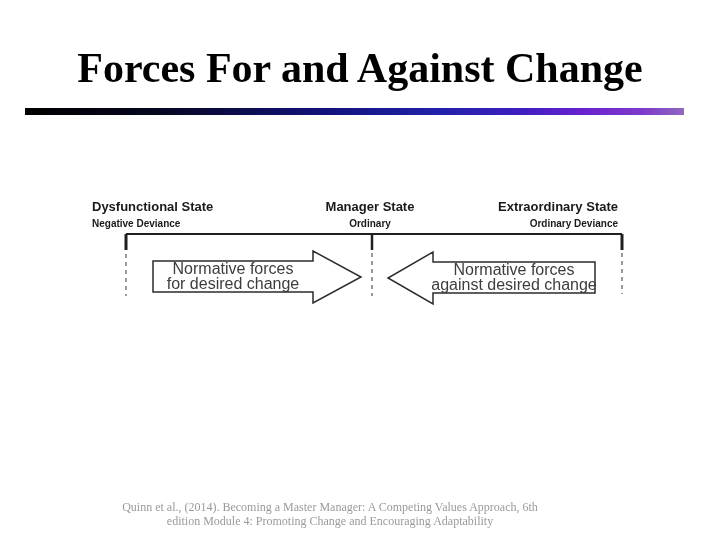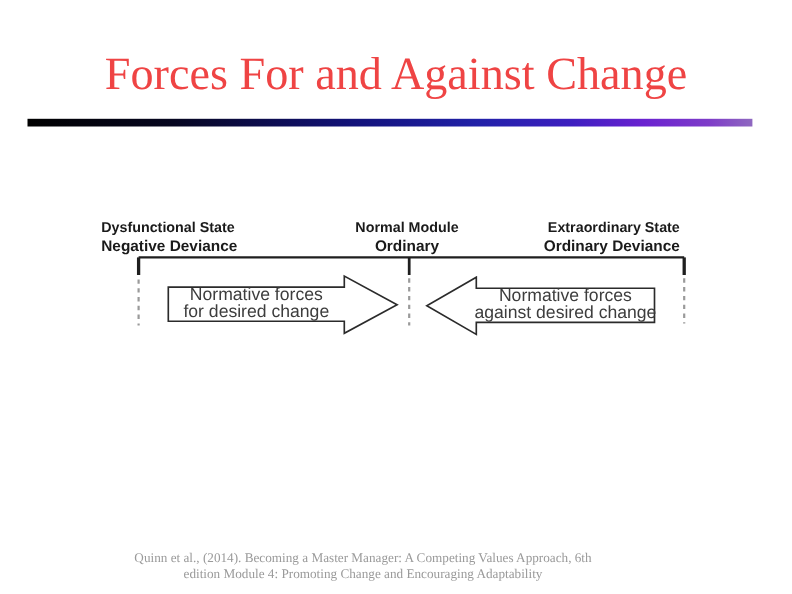--- a/index.html
+++ b/index.html
@@ -18,22 +18,22 @@
     background: #ffffff;
   }
   .title {
     position: absolute;
     top: 45px;
     left: 0;
     width: 720px;
     text-align: center;
     font-family: "Liberation Serif", serif;
     font-size: 42px;
-    font-weight: 400;
-    color: #ef4444;
+    font-weight: 700;
+    color: #000000;
     letter-spacing: 0px;
     line-height: 1.1;
     white-space: nowrap;
   }
   .accent-bar {
     position: absolute;
     top: 108px;
     left: 25px;
     width: 659px;
     height: 7px;
@@ -59,21 +59,21 @@
     top: 200px;
     color: #1a1a1a;
   }
   .state-name {
     font-size: 13px;
     font-weight: 700;
     line-height: 14px;
     white-space: nowrap;
   }
   .state-sub {
-    font-size: 14px;
+    font-size: 10px;
     font-weight: 700;
     line-height: 11px;
     margin-top: 4px;
     white-space: nowrap;
   }
   .state-left  { left: 92px;  text-align: left; }
   .state-center{ left: 290px; width: 160px; text-align: center; }
   .state-right { left: 458px; width: 160px; text-align: right; }
   .arrow-text {
     position: absolute;
@@ -126,21 +126,21 @@
 
     <path d="M595,262 H433 V252 L388,278 L433,304 V293 H595 Z" fill="#ffffff" stroke="#2b2b2b" stroke-width="1.5" stroke-linejoin="miter"></path>
   </svg>
 
   <div class="state state-left">
     <div class="state-name">Dysfunctional State</div>
     <div class="state-sub">Negative Deviance</div>
   </div>
 
   <div class="state state-center">
-    <div class="state-name">Normal Module</div>
+    <div class="state-name">Manager State</div>
     <div class="state-sub">Ordinary</div>
   </div>
 
   <div class="state state-right">
     <div class="state-name">Extraordinary State</div>
     <div class="state-sub">Ordinary Deviance</div>
   </div>
 
   <div class="arrow-text arrow-text-right">
     <div>Normative forces</div>

